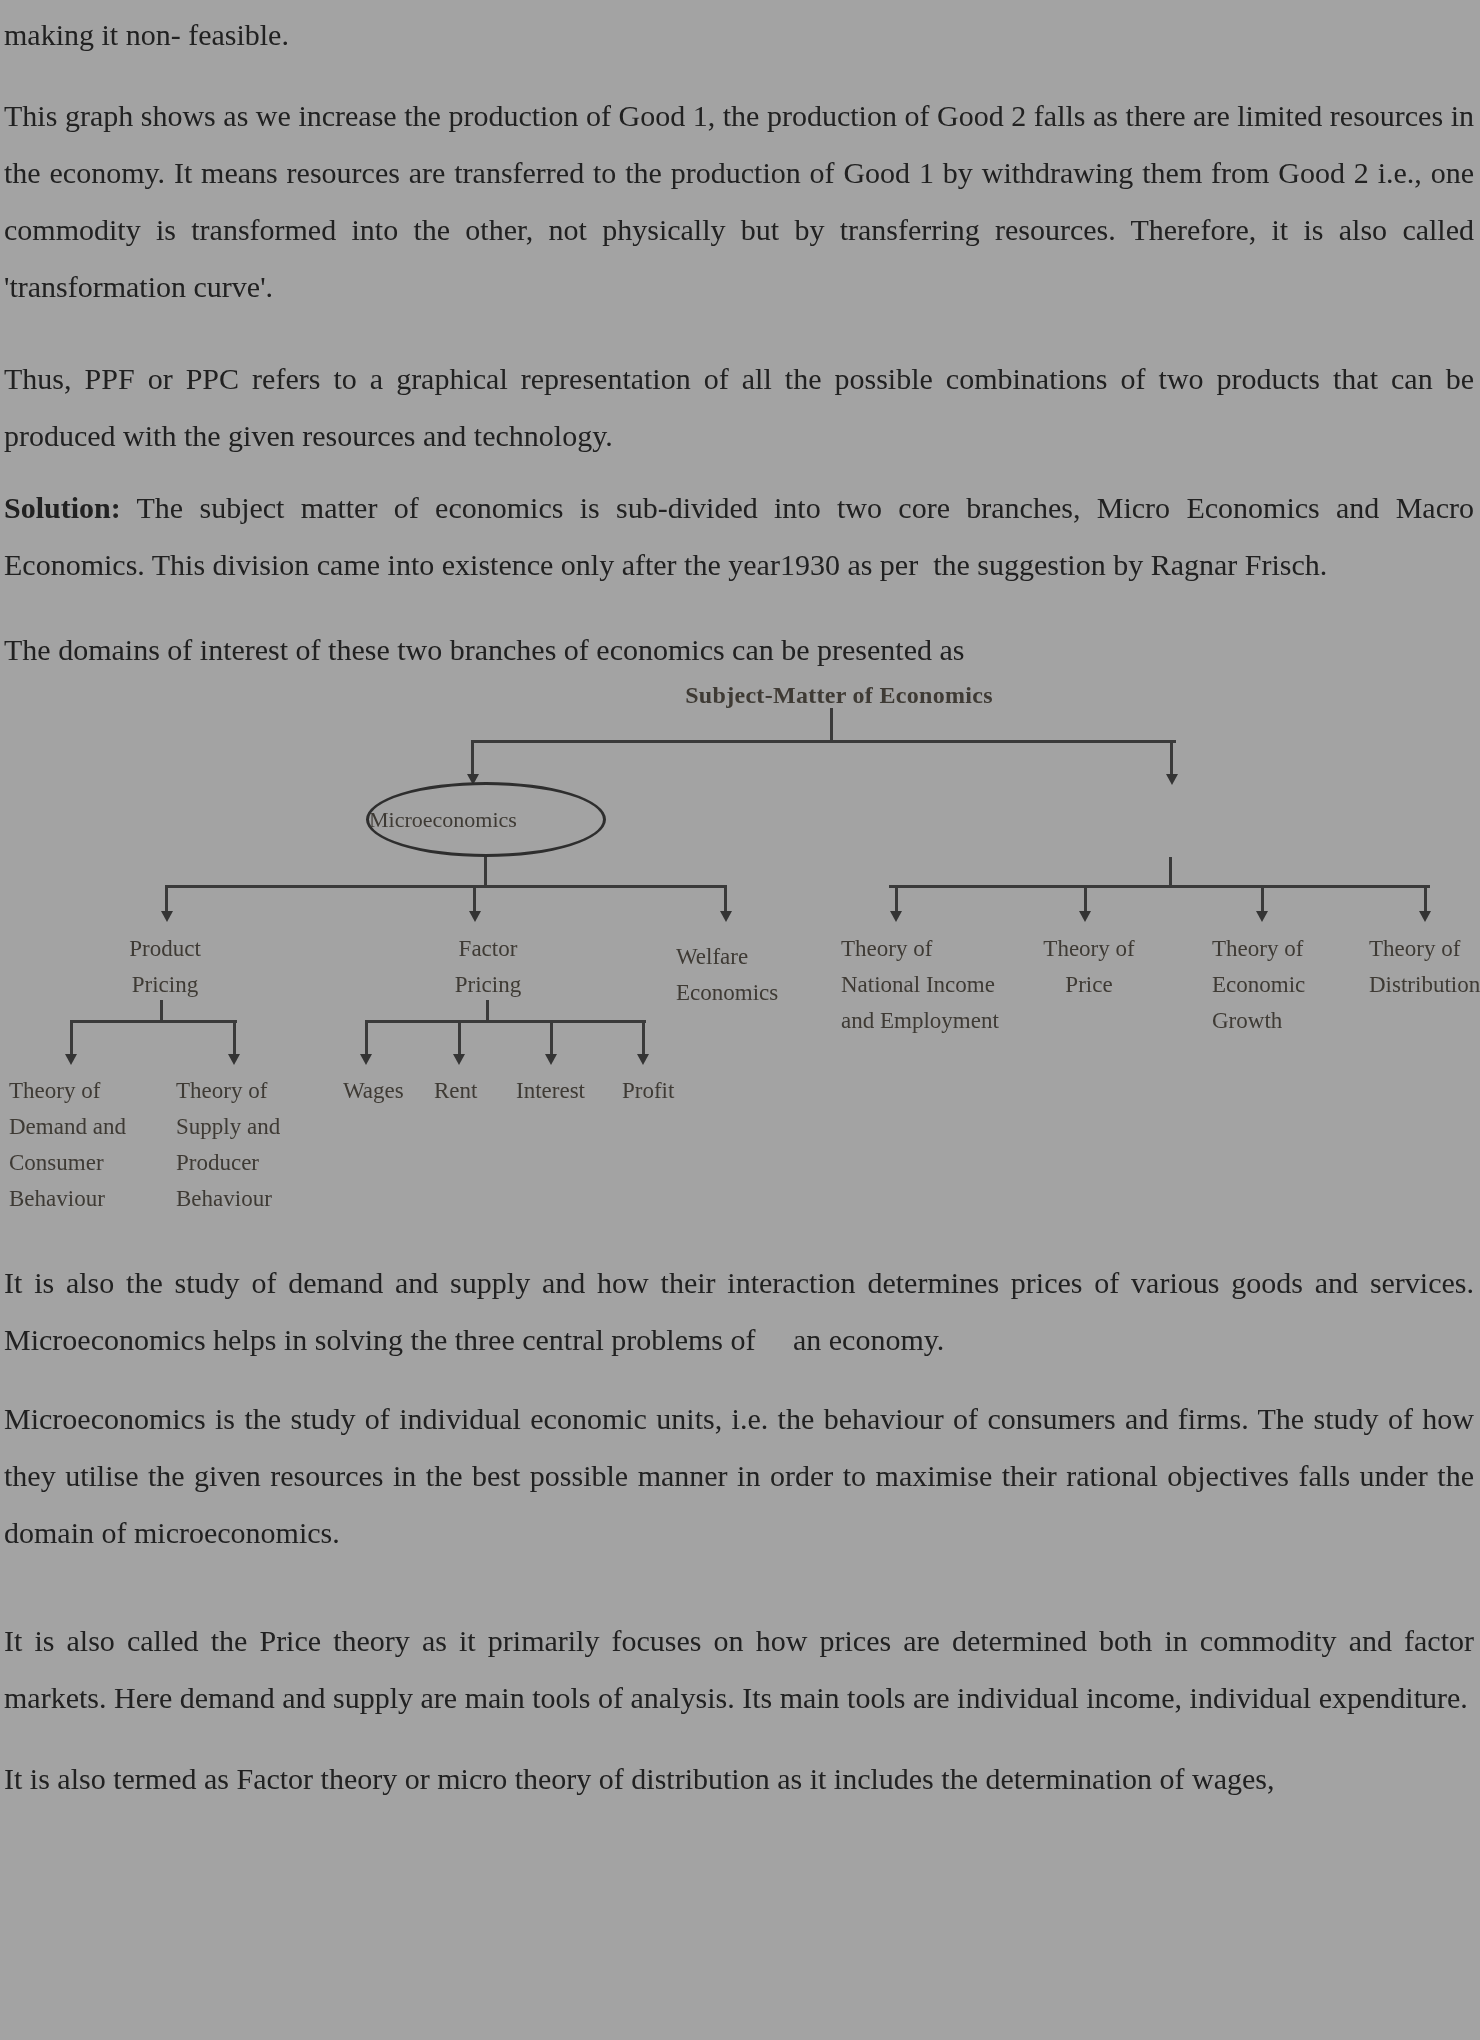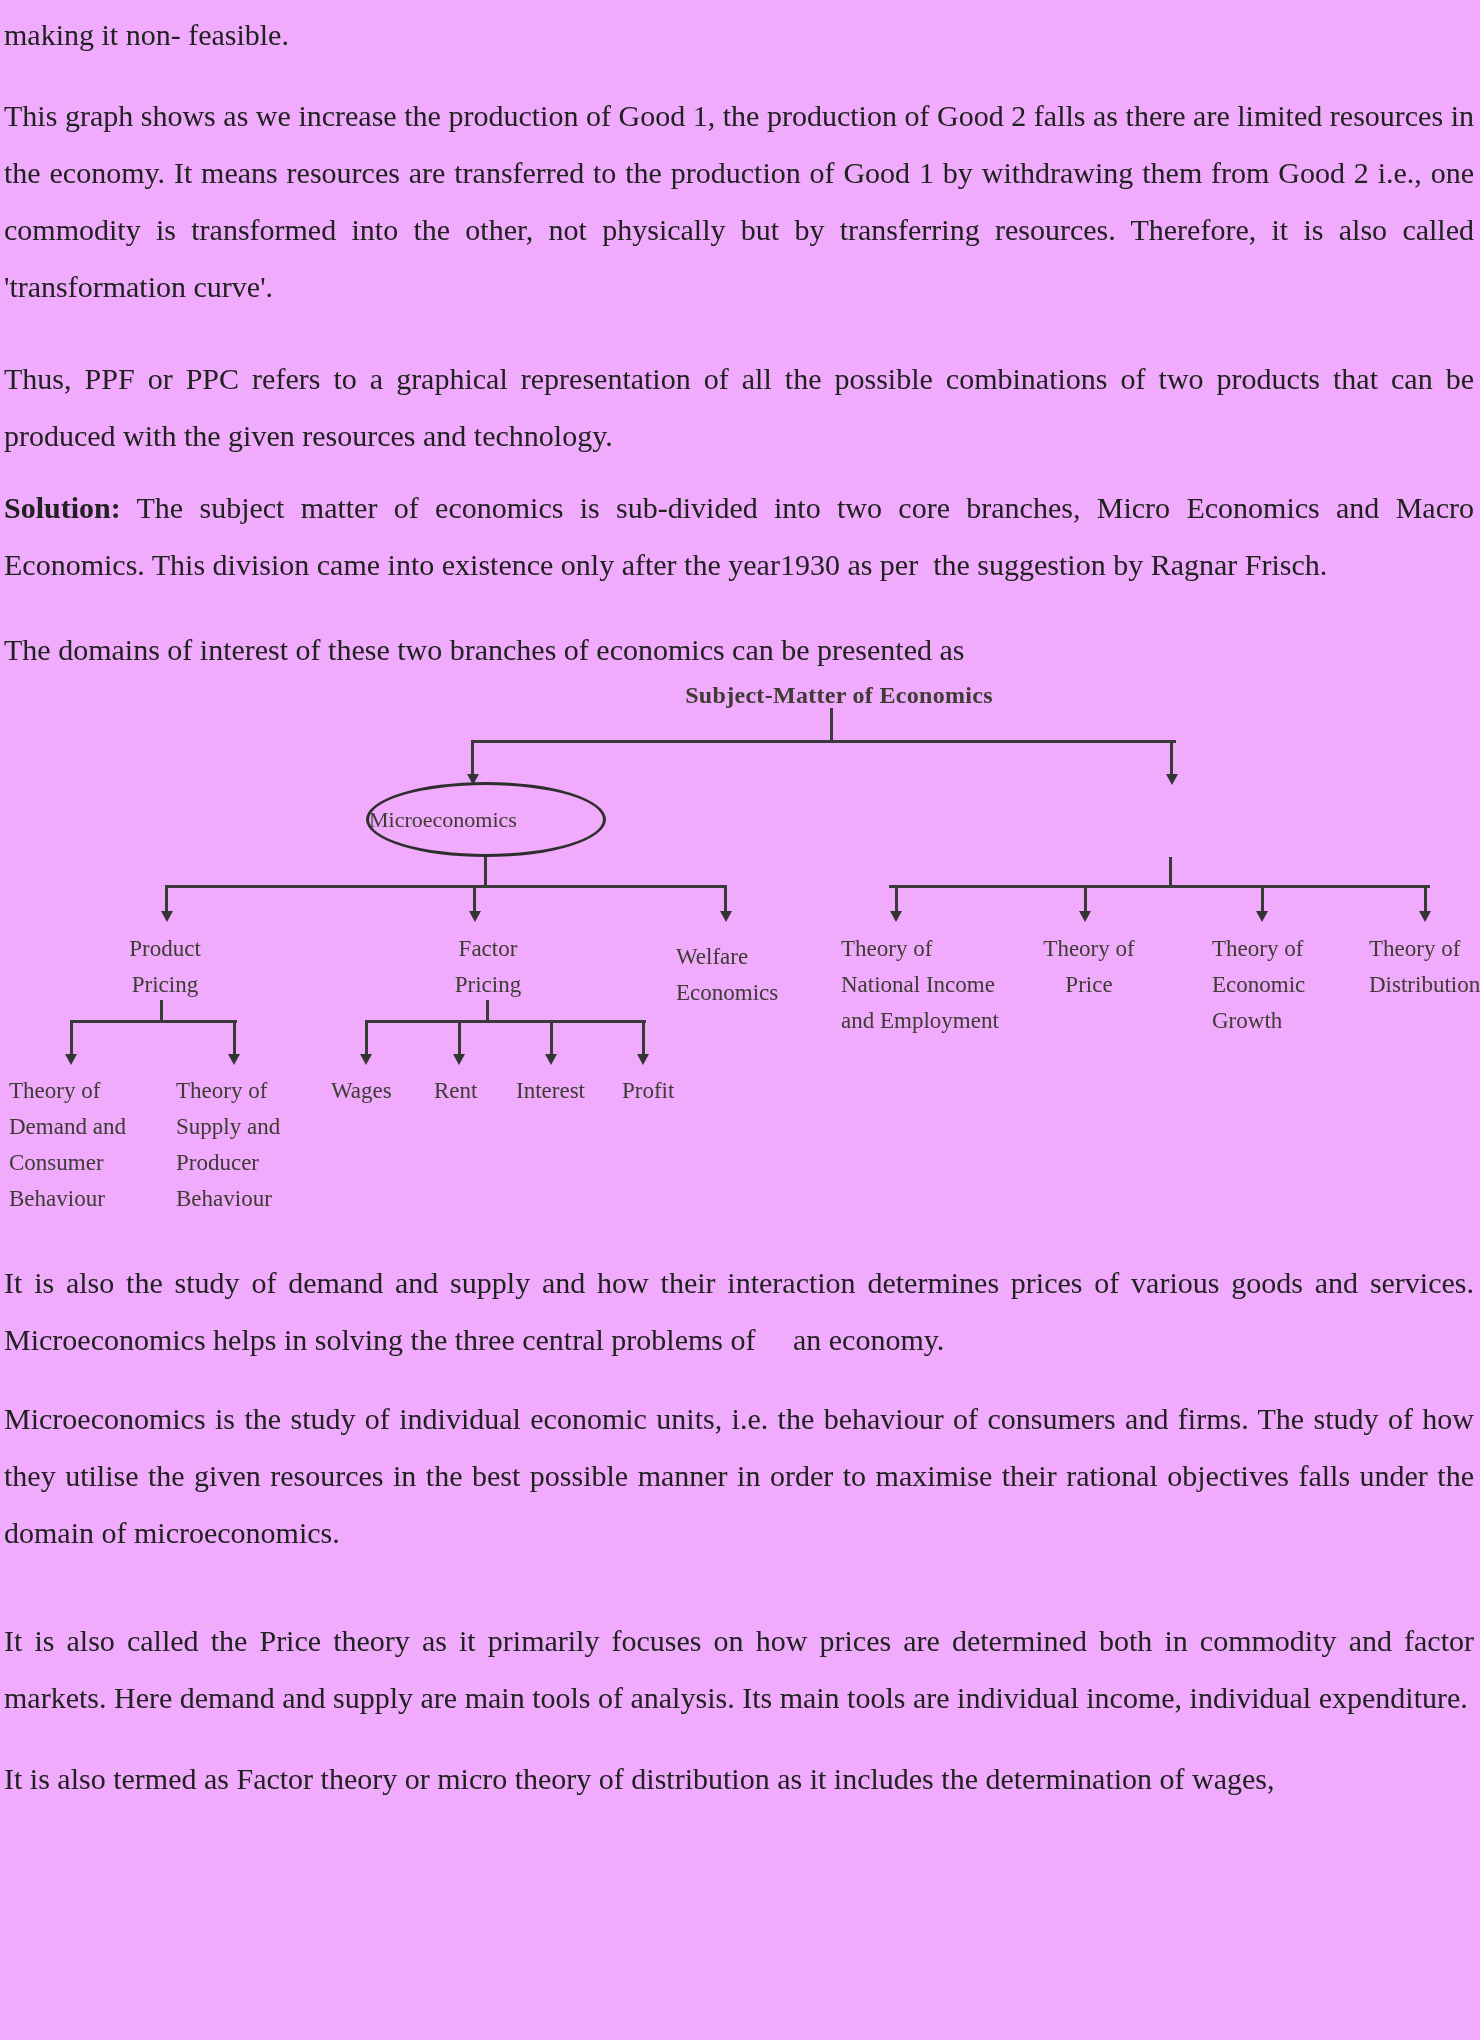--- a/index.html
+++ b/index.html
@@ -1,17 +1,17 @@
 <!DOCTYPE html>
 <html><head>
 <meta charset="utf-8">
 <style>
   html,body { margin:0; padding:0; background:#e8e8e8; }
   .page {
-    position:relative; width:1480px; height:2040px; background:#f0abfc;
+    position:relative; width:1480px; height:2040px; background:#a3a3a3;
     overflow:hidden; box-sizing:border-box; padding:6px 6px 0 4px;
     font-family:"Liberation Serif", serif; color:#212121;
     margin:0 auto;
   }
   .para { font-size:30px; line-height:57px; text-align:justify; margin:0; }
   .single { text-align:left; }
   .b { font-weight:bold; }
 
   
   .diagram { position:relative; height:540px; color:#3e3a34; filter:blur(0.4px); }
@@ -117,21 +117,21 @@
     <div class="arr" style="left:633px;top:376px"></div>
 
     <div class="dlabel" style="left:5px;top:395px;width:165px">Theory of
 Demand and
 Consumer
 Behaviour</div>
     <div class="dlabel" style="left:172px;top:395px;width:165px">Theory of
 Supply and
 Producer
 Behaviour</div>
-    <div class="dlabel" style="left:327px;top:395px">Wages</div>
+    <div class="dlabel" style="left:339px;top:395px">Wages</div>
     <div class="dlabel" style="left:430px;top:395px">Rent</div>
     <div class="dlabel" style="left:512px;top:395px">Interest</div>
     <div class="dlabel" style="left:618px;top:395px">Profit</div>
   </div>
 
   <p class="para" style="margin-top:36px">It is also the study of demand and supply and how their interaction determines prices of various goods and services. Microeconomics helps in solving the three central problems of &nbsp;&nbsp;&nbsp; an economy.</p>
 
   <p class="para" style="margin-top:22px">Microeconomics is the study of individual economic units, i.e. the behaviour of consumers and firms. The study of how they utilise the given resources in the best possible manner in order to maximise their rational objectives falls under the domain of microeconomics.</p>
 
   <p class="para" style="margin-top:51px">It is also called the Price theory as it primarily focuses on how prices are determined both in commodity and factor markets. Here demand and supply are main tools of analysis. Its main tools are individual income, individual expenditure.</p>

